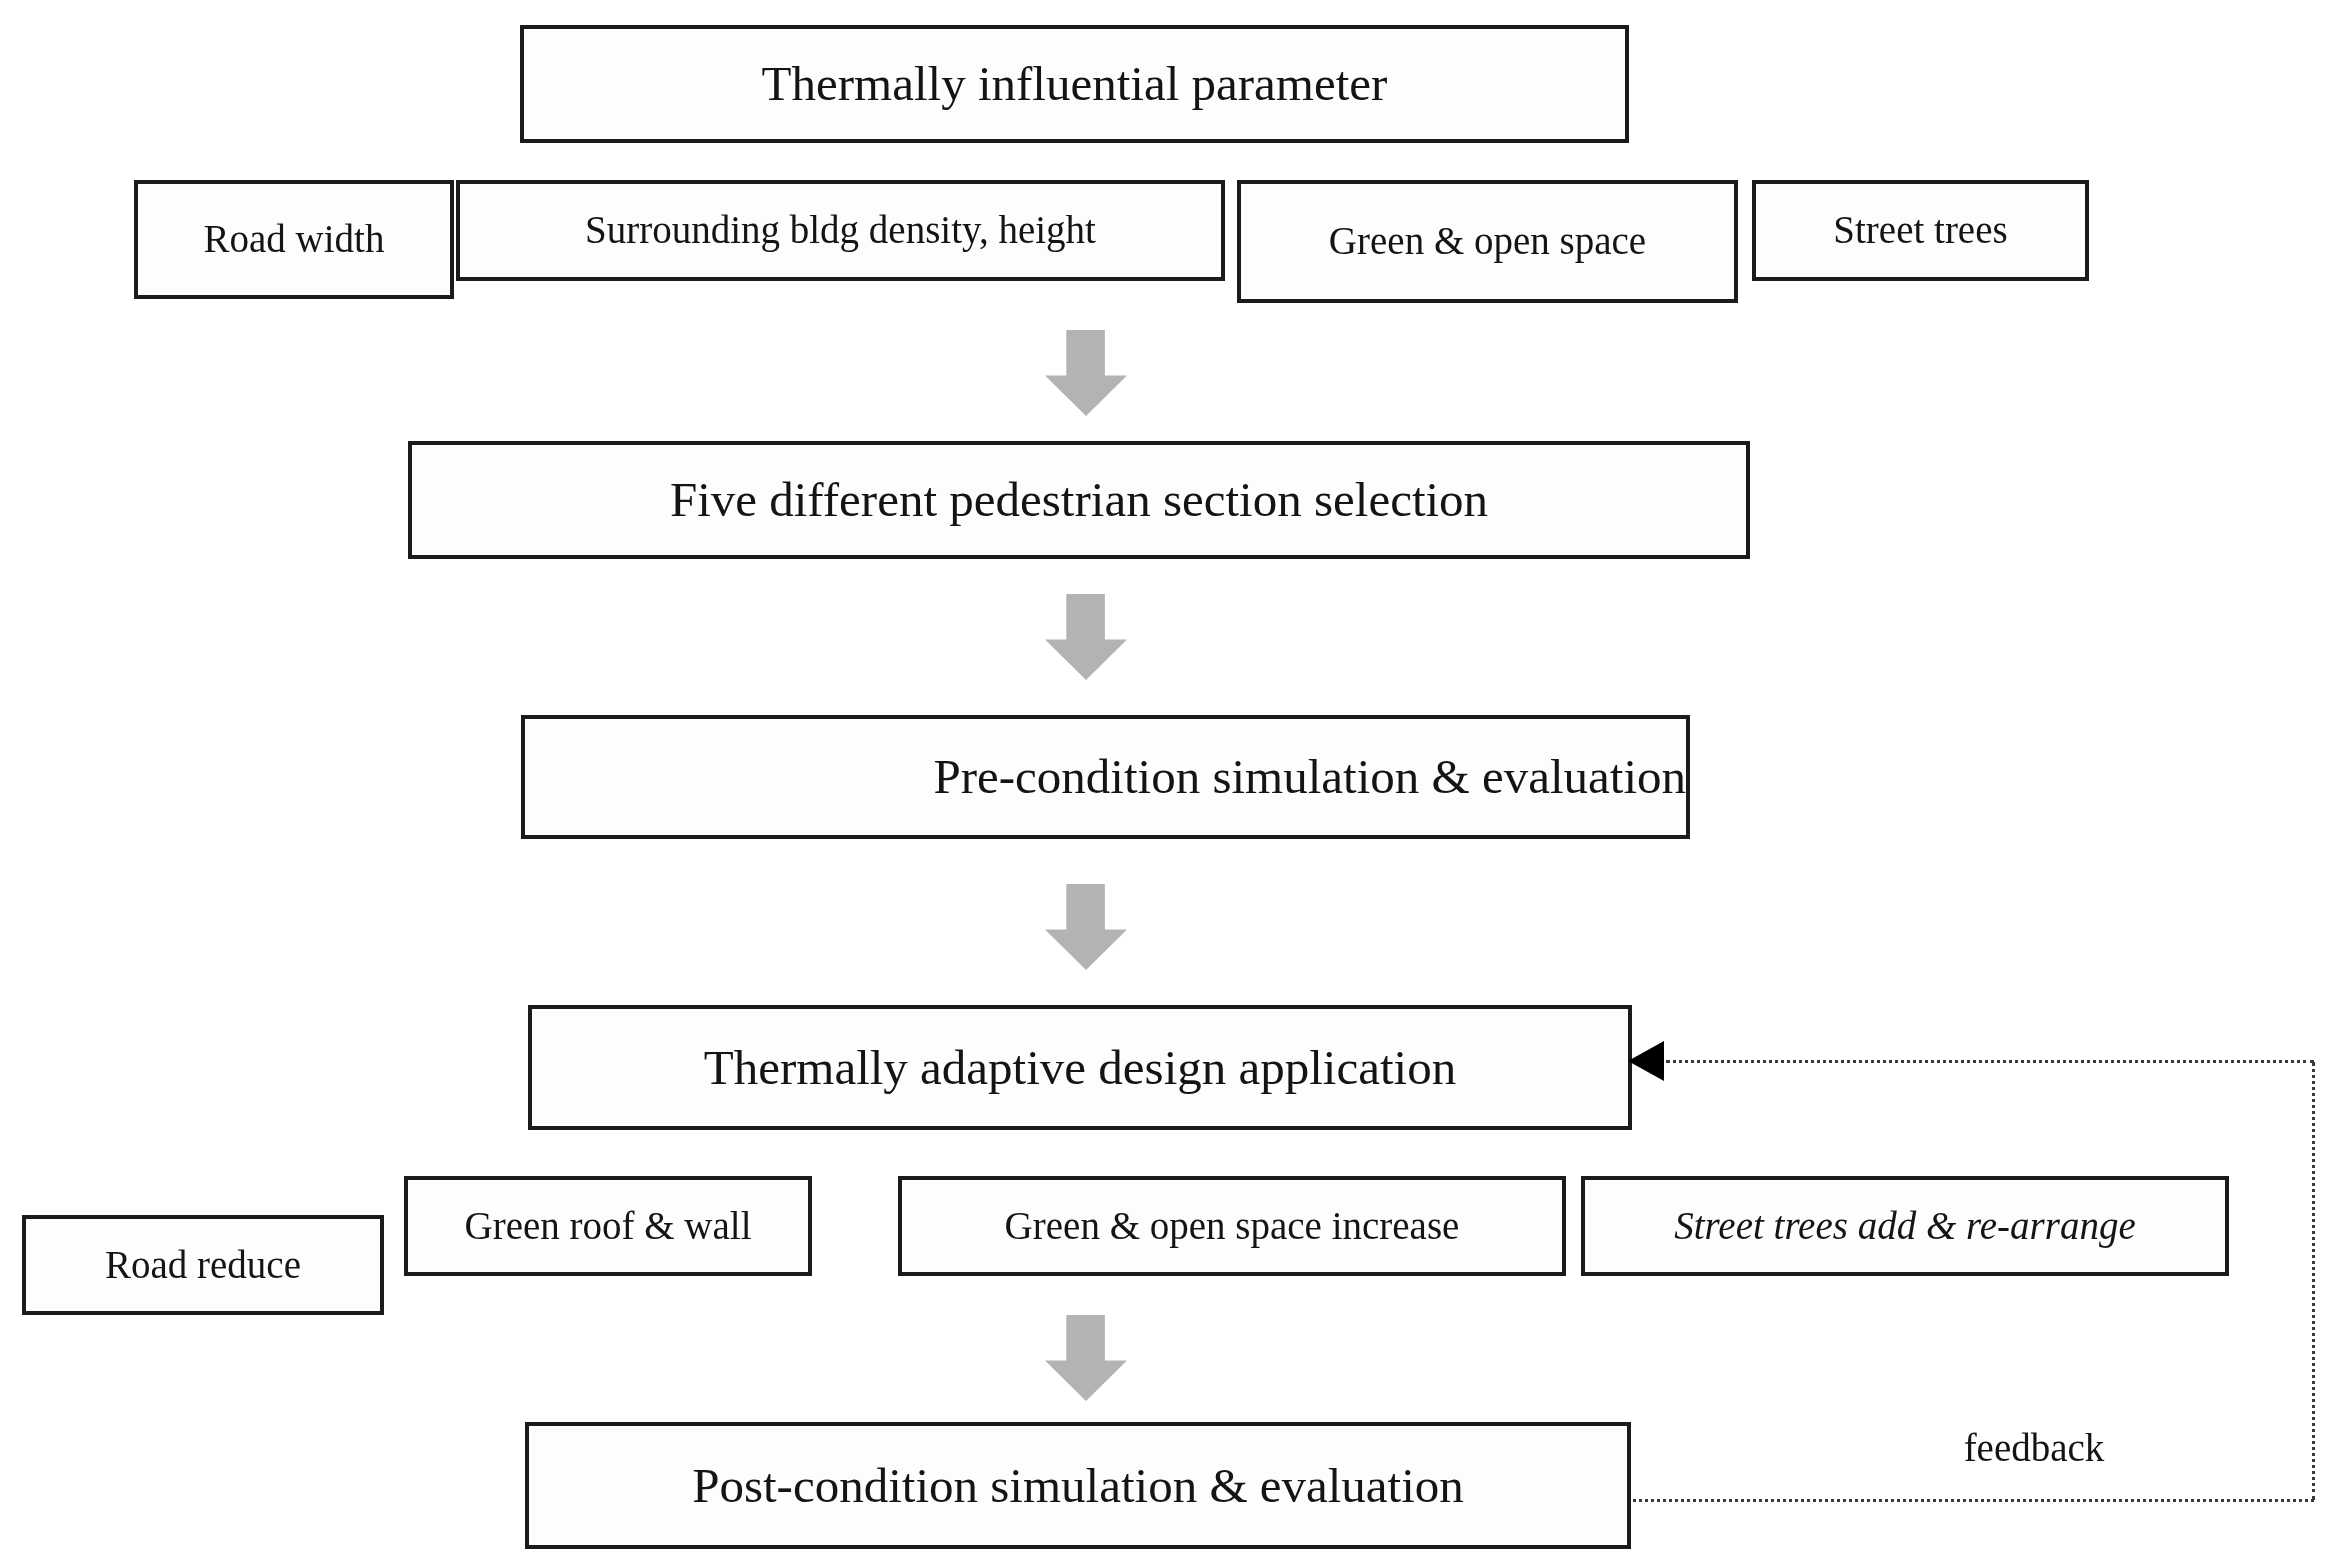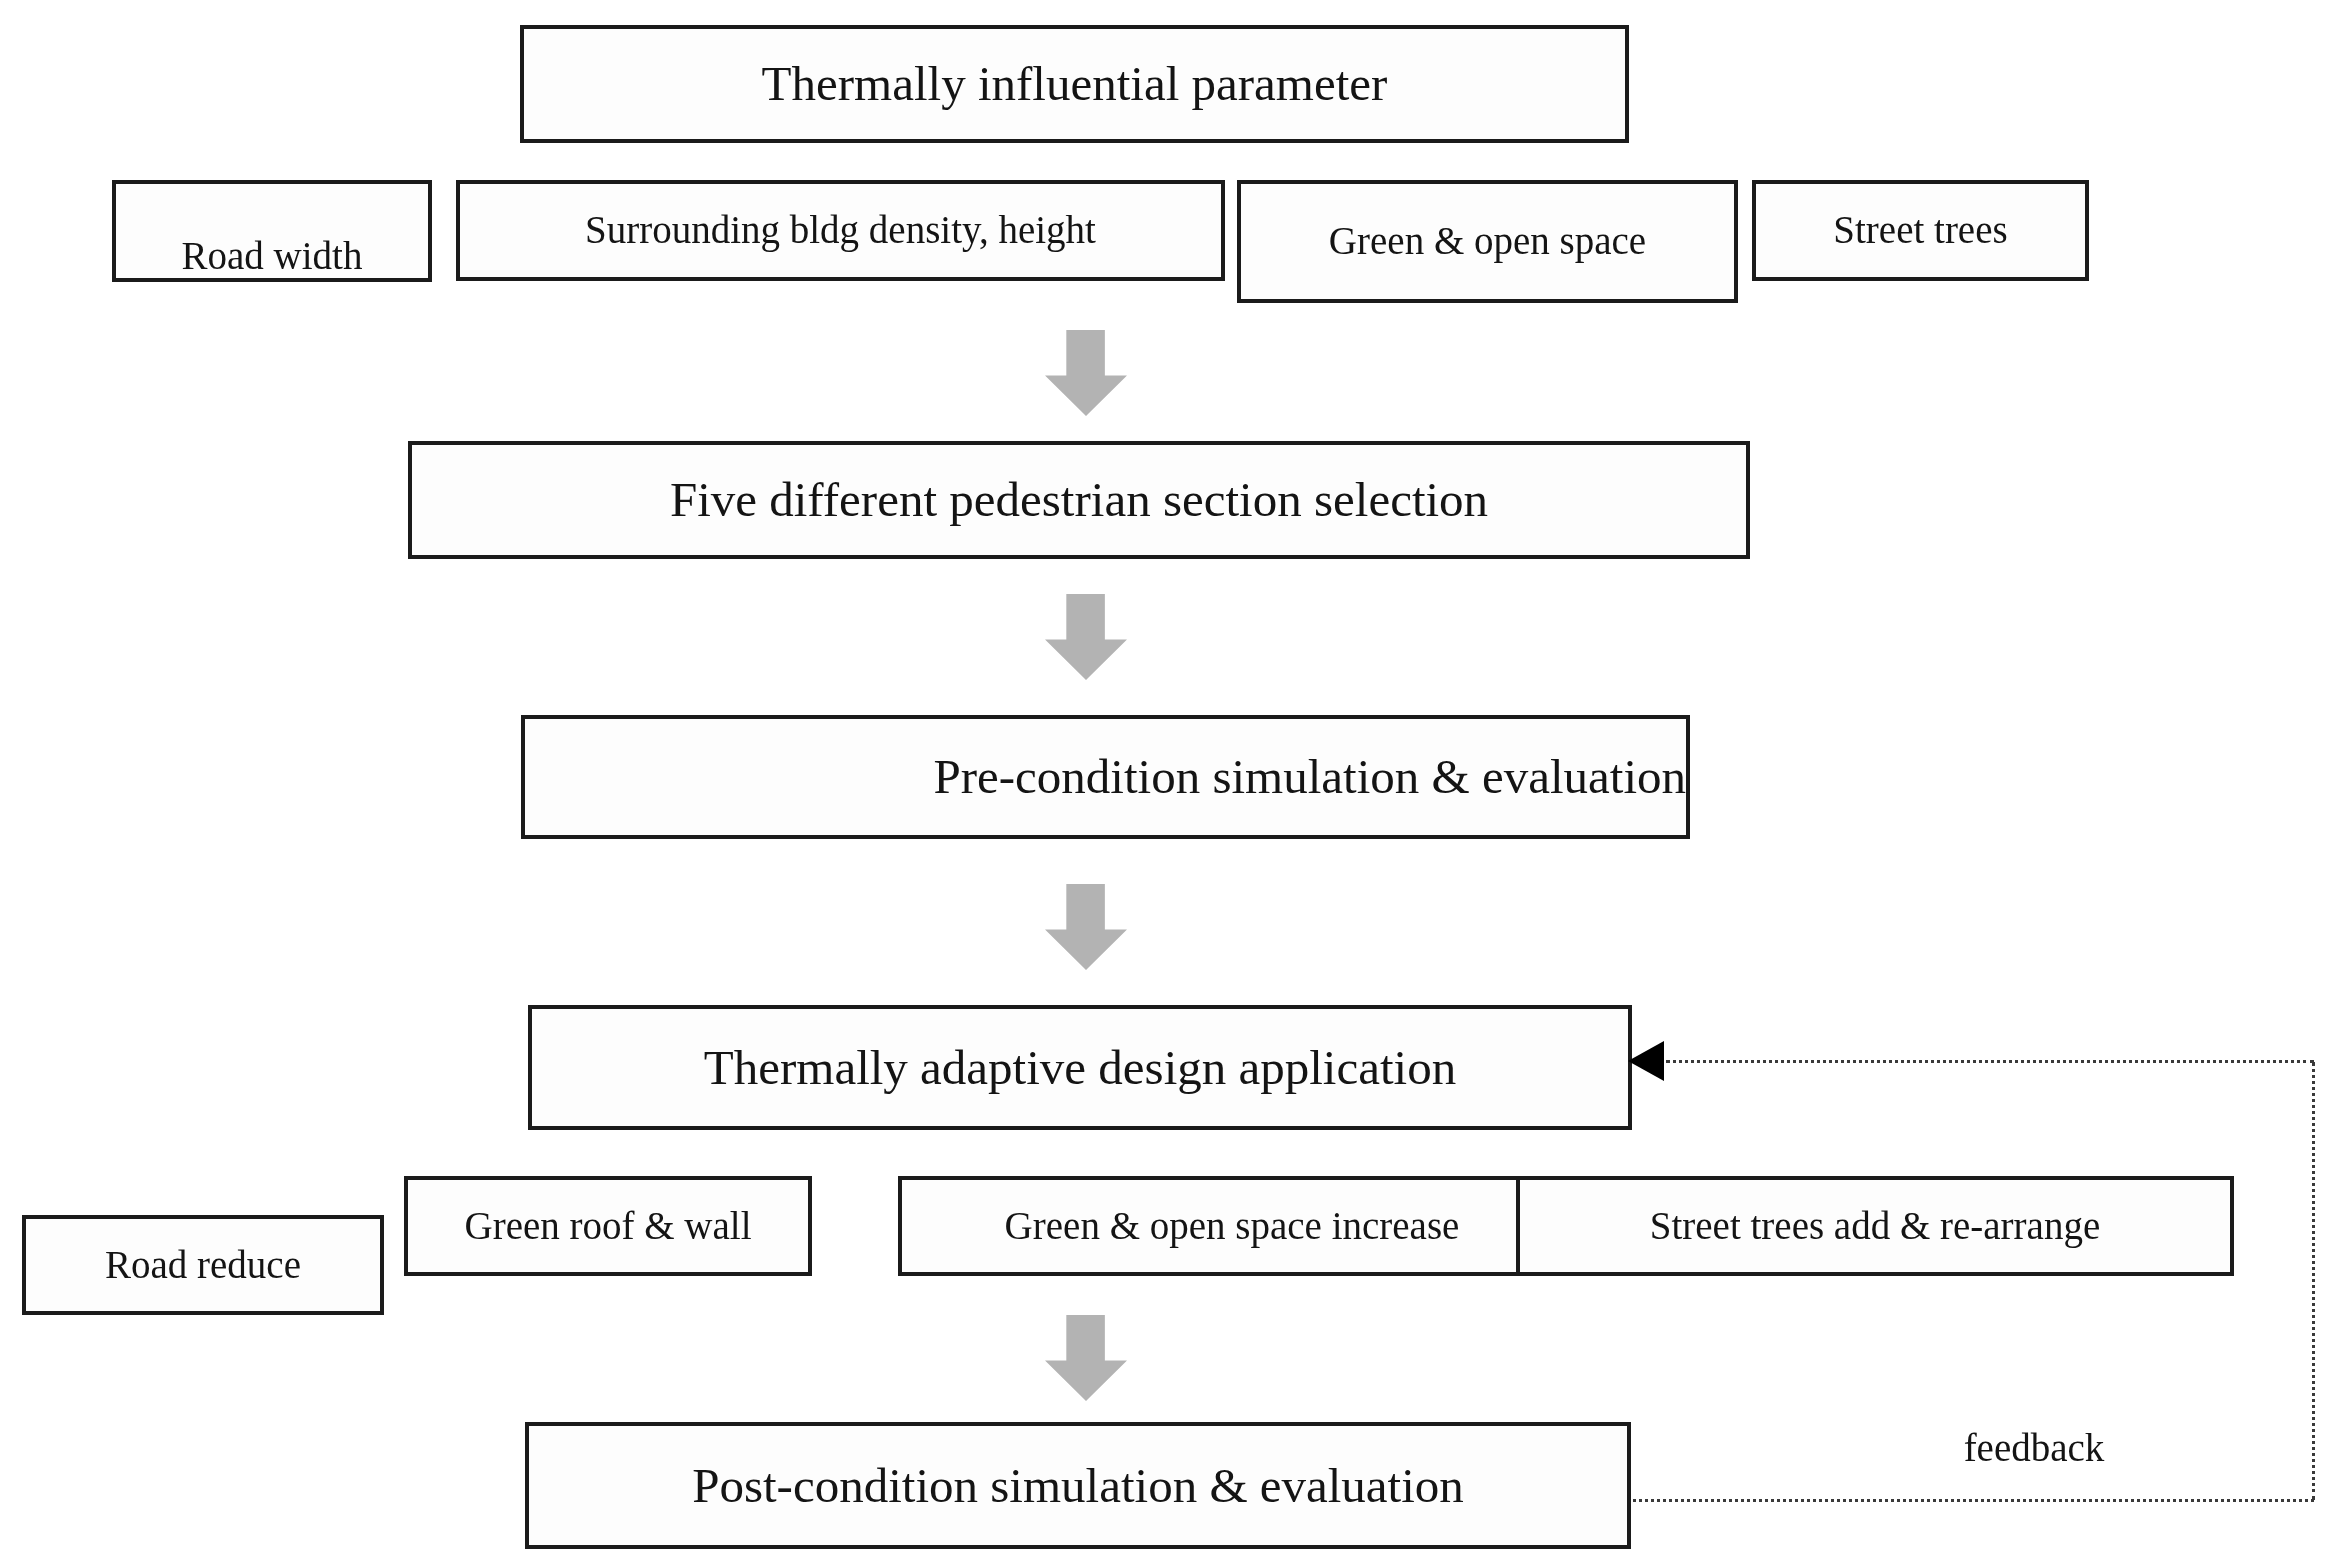--- a/index.html
+++ b/index.html
@@ -21,36 +21,36 @@
     line-height:1.1;
     white-space:nowrap;
   }
   .lg{font-size:49px;}
   .sm{font-size:39px;}
 
   
   .b-title{left:520px;top:25px;width:1109px;height:118px;}
 
   
-  .b-p0{left:112px;top:180px;width:320px;height:102px;align-items:flex-end;}
+  .b-p0{left:134px;top:180px;width:320px;height:119px;}
   .b-p1{left:456px;top:180px;width:769px;height:101px;}
   .b-p2{left:1237px;top:180px;width:501px;height:123px;}
   .b-p3{left:1752px;top:180px;width:337px;height:101px;}
 
   
   .b-f0{left:408px;top:441px;width:1342px;height:118px;}
   .b-f1{left:521px;top:715px;width:1169px;height:124px;justify-content:flex-end;}
   .b-f2{left:528px;top:1005px;width:1104px;height:125px;}
   .b-f3{left:525px;top:1422px;width:1106px;height:127px;}
 
   
   .b-a0{left:22px;top:1176px;width:362px;height:100px;margin-top:39px;}
   .b-a1{left:404px;top:1176px;width:408px;height:100px;}
   .b-a2{left:898px;top:1176px;width:668px;height:100px;}
-  .b-a3{left:1516px;top:1176px;width:718px;height:100px;}
+  .b-a3{left:1581px;top:1176px;width:648px;height:100px;font-style:italic;}
 
   
   .garrow{
     position:absolute;
     width:82px;height:86px;
     background:#b3b3b3;
     clip-path:polygon(26% 0,73% 0,73% 53%,100% 53%,50% 100%,0 53%,26% 53%);
   }
   .ga1{left:1045px;top:330px;}
   .ga2{left:1045px;top:594px;}

